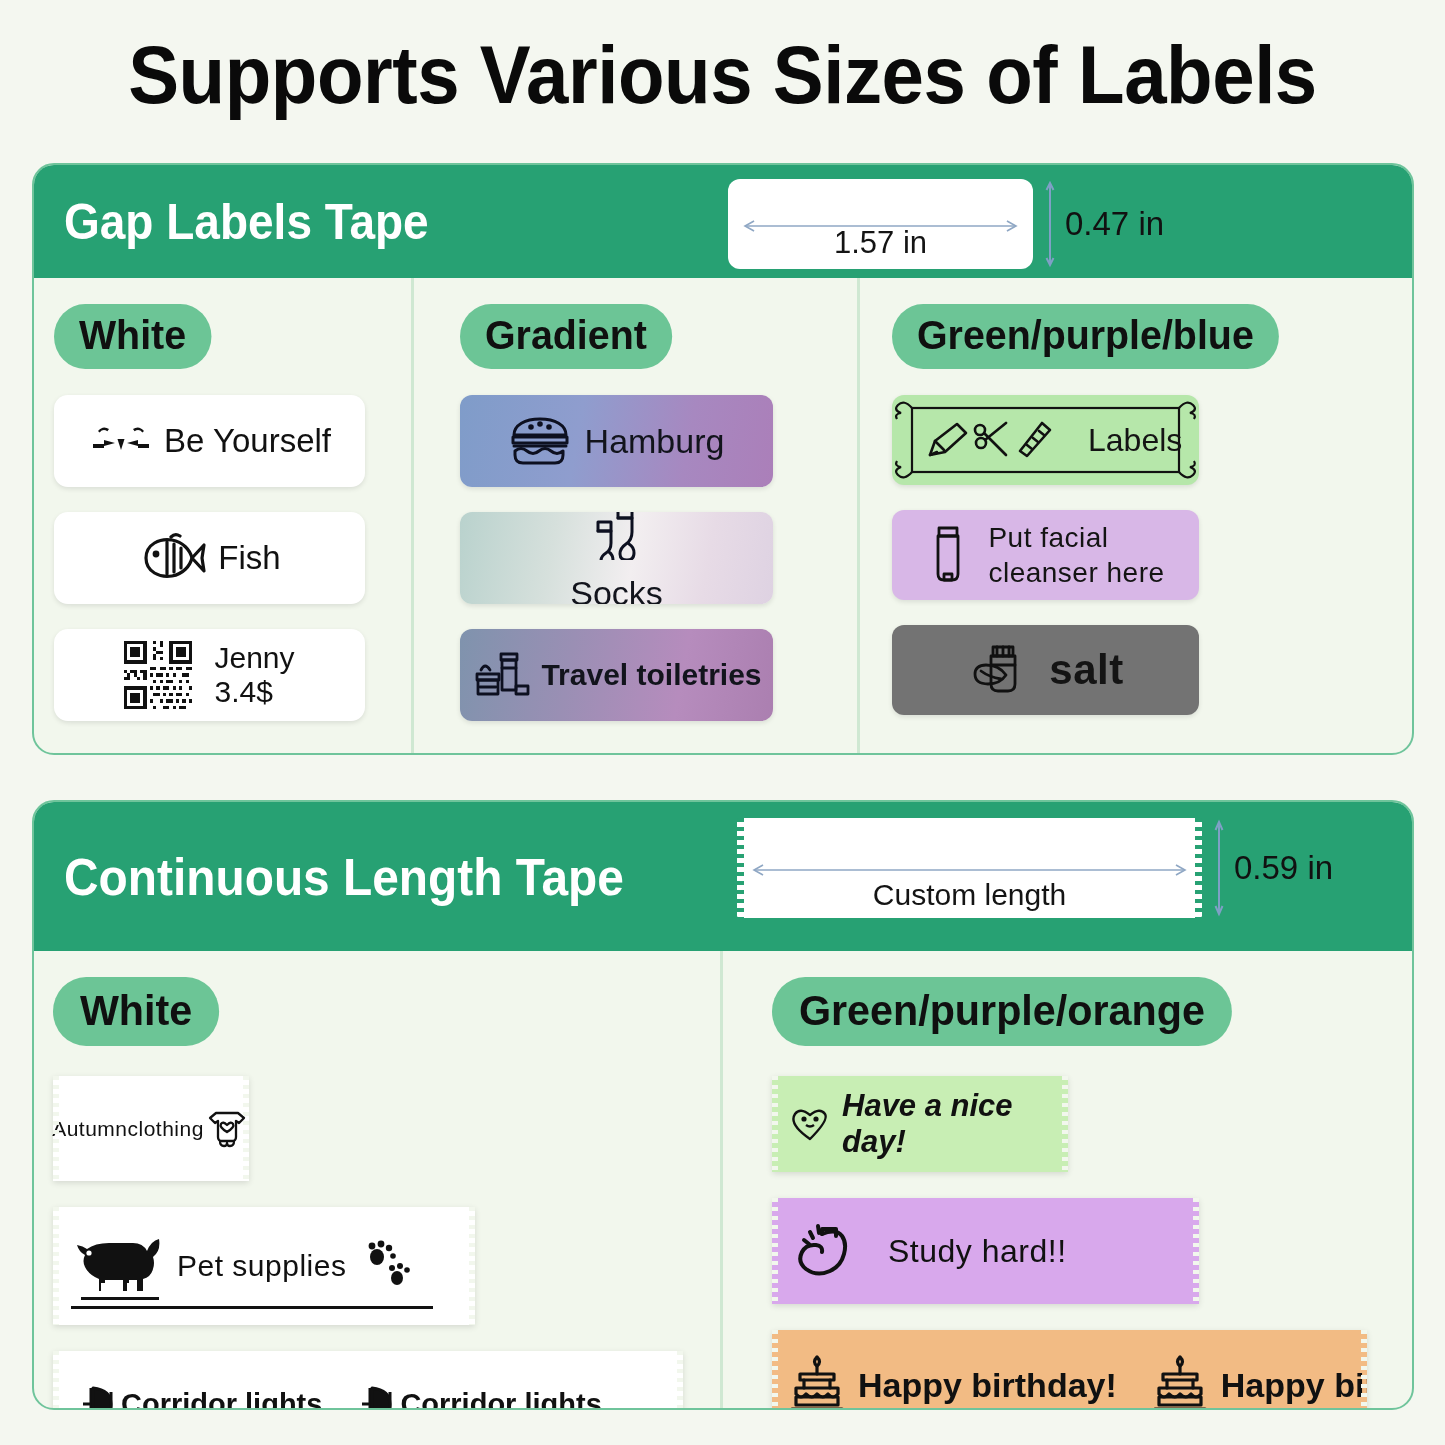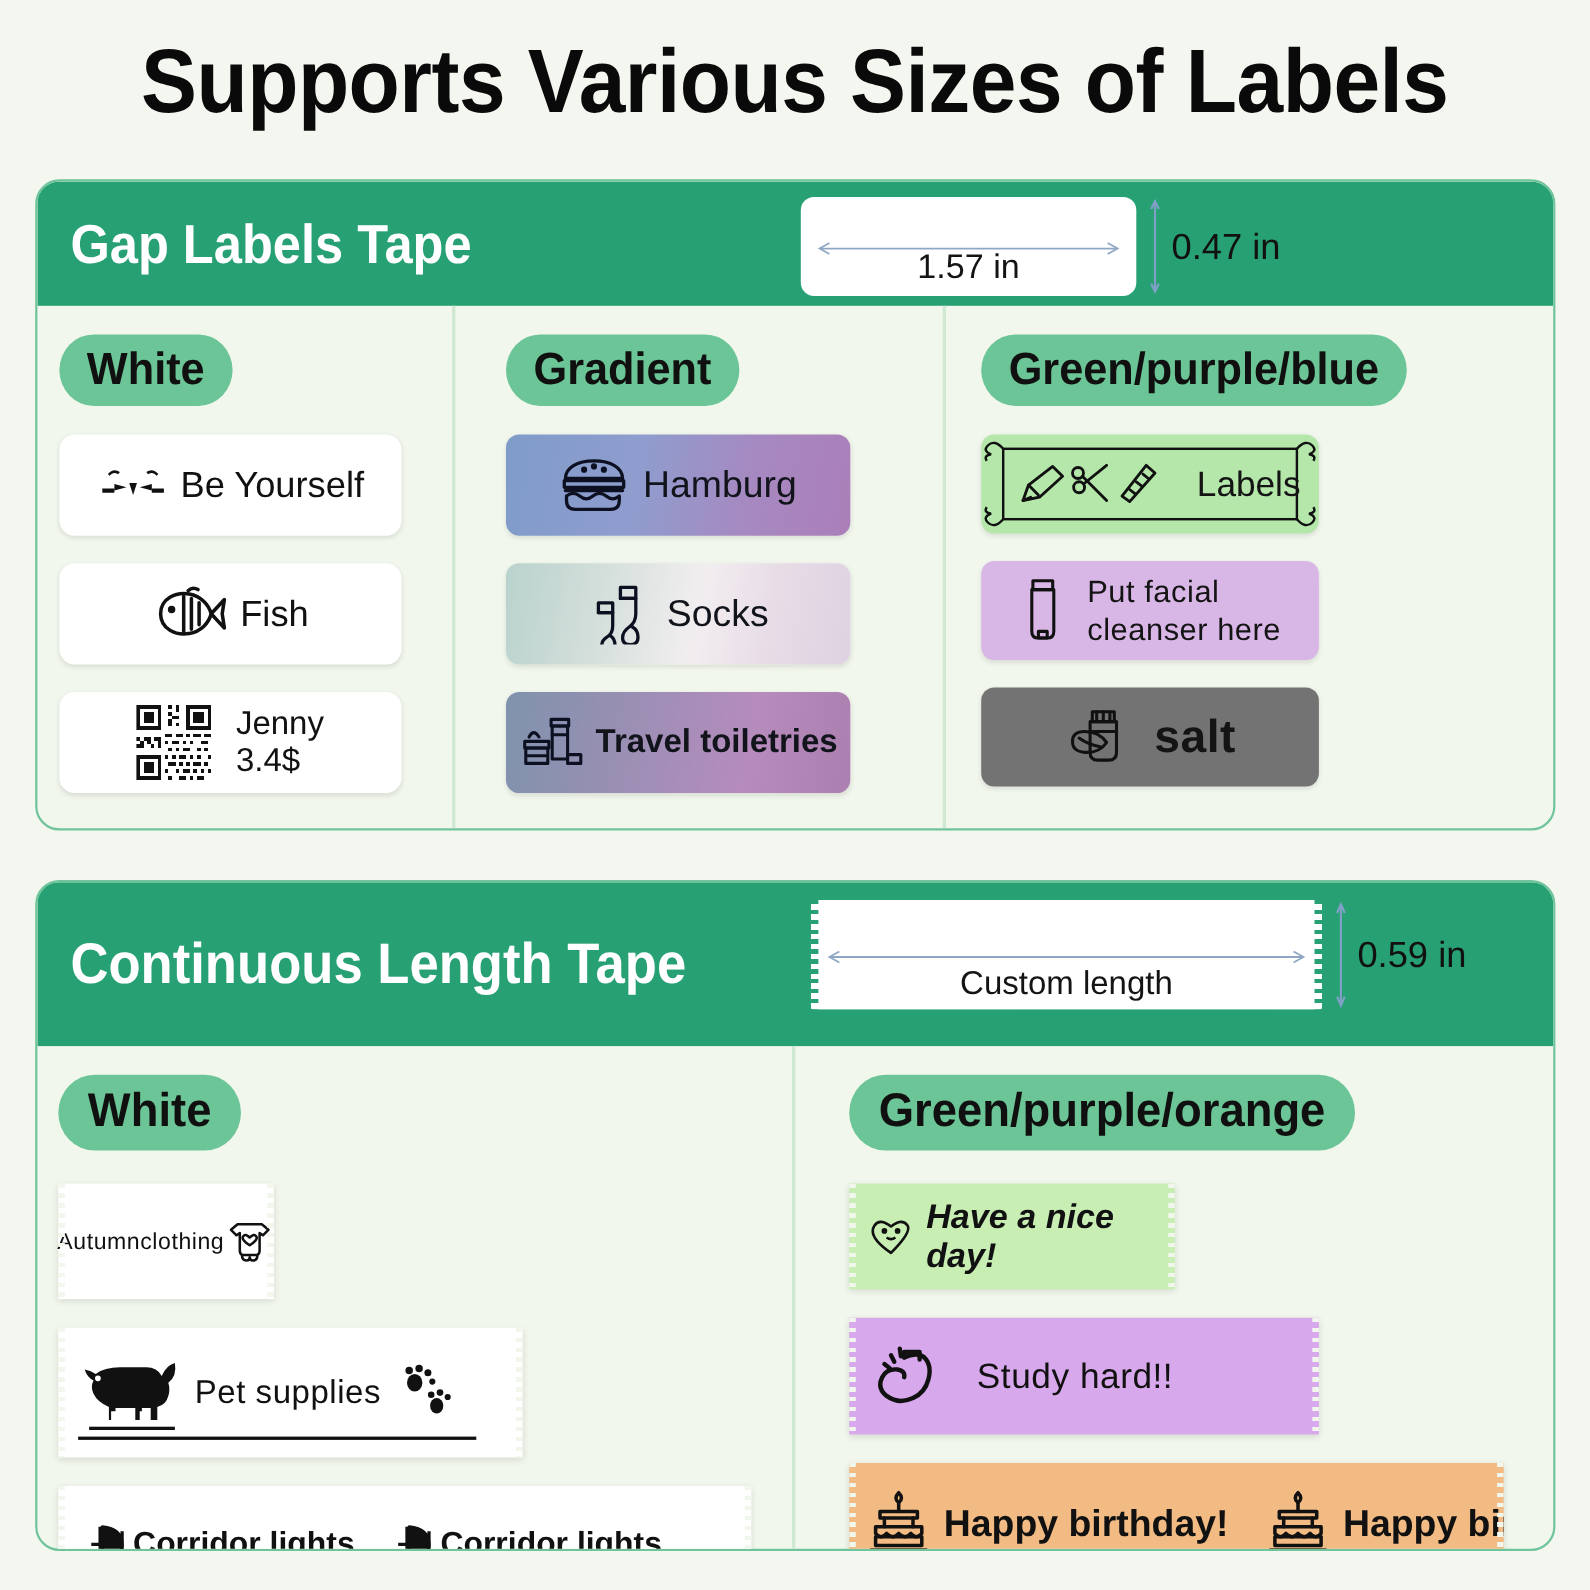--- a/index.html
+++ b/index.html
@@ -158,21 +158,21 @@
   .lbl .ic { flex: none; display: flex; align-items: center; justify-content: center; }
 
   
   .lbl-white { width: 311px; height: 92px; background: #fff; justify-content: center; gap: 10px; }
   .lbl-white .txt { font-size: 33px; }
 
   
   .lbl-grad { width: 313px; height: 92px; justify-content: center; gap: 14px; border-radius: 12px; }
   .lbl-grad .txt { font-size: 34px; color: #12141c; }
   .g1 { background: linear-gradient(100deg, #7f9cc9 0%, #8f9dce 38%, #a788c0 72%, #ab7fb9 100%); }
-  .g2 { background: linear-gradient(100deg, #b9d2cd 0%, #d6e0dc 30%, #f2eef0 55%, #e7dbe6 78%, #ded2e2 100%); }
+  .g2 { background: linear-gradient(100deg, #b9d2cd 0%, #d6e0dc 30%, #f2eef0 55%, #e7dbe6 78%, #ded2e2 100%); flex-direction: column; }
   .g3 { background: linear-gradient(100deg, #7f93ad 0%, #9a8fb4 35%, #b68cbd 70%, #ab7fb0 100%); }
 
   
   .lbl-color { width: 307px; height: 90px; justify-content: center; gap: 12px; border-radius: 12px; }
   .lbl-color .txt { font-size: 30px; color: #141414; }
   .c-green  { background: #b6e7aa; }
   .c-purple { background: #d8b7e7; }
   .c-blue   { background: #737373; }
 
   

